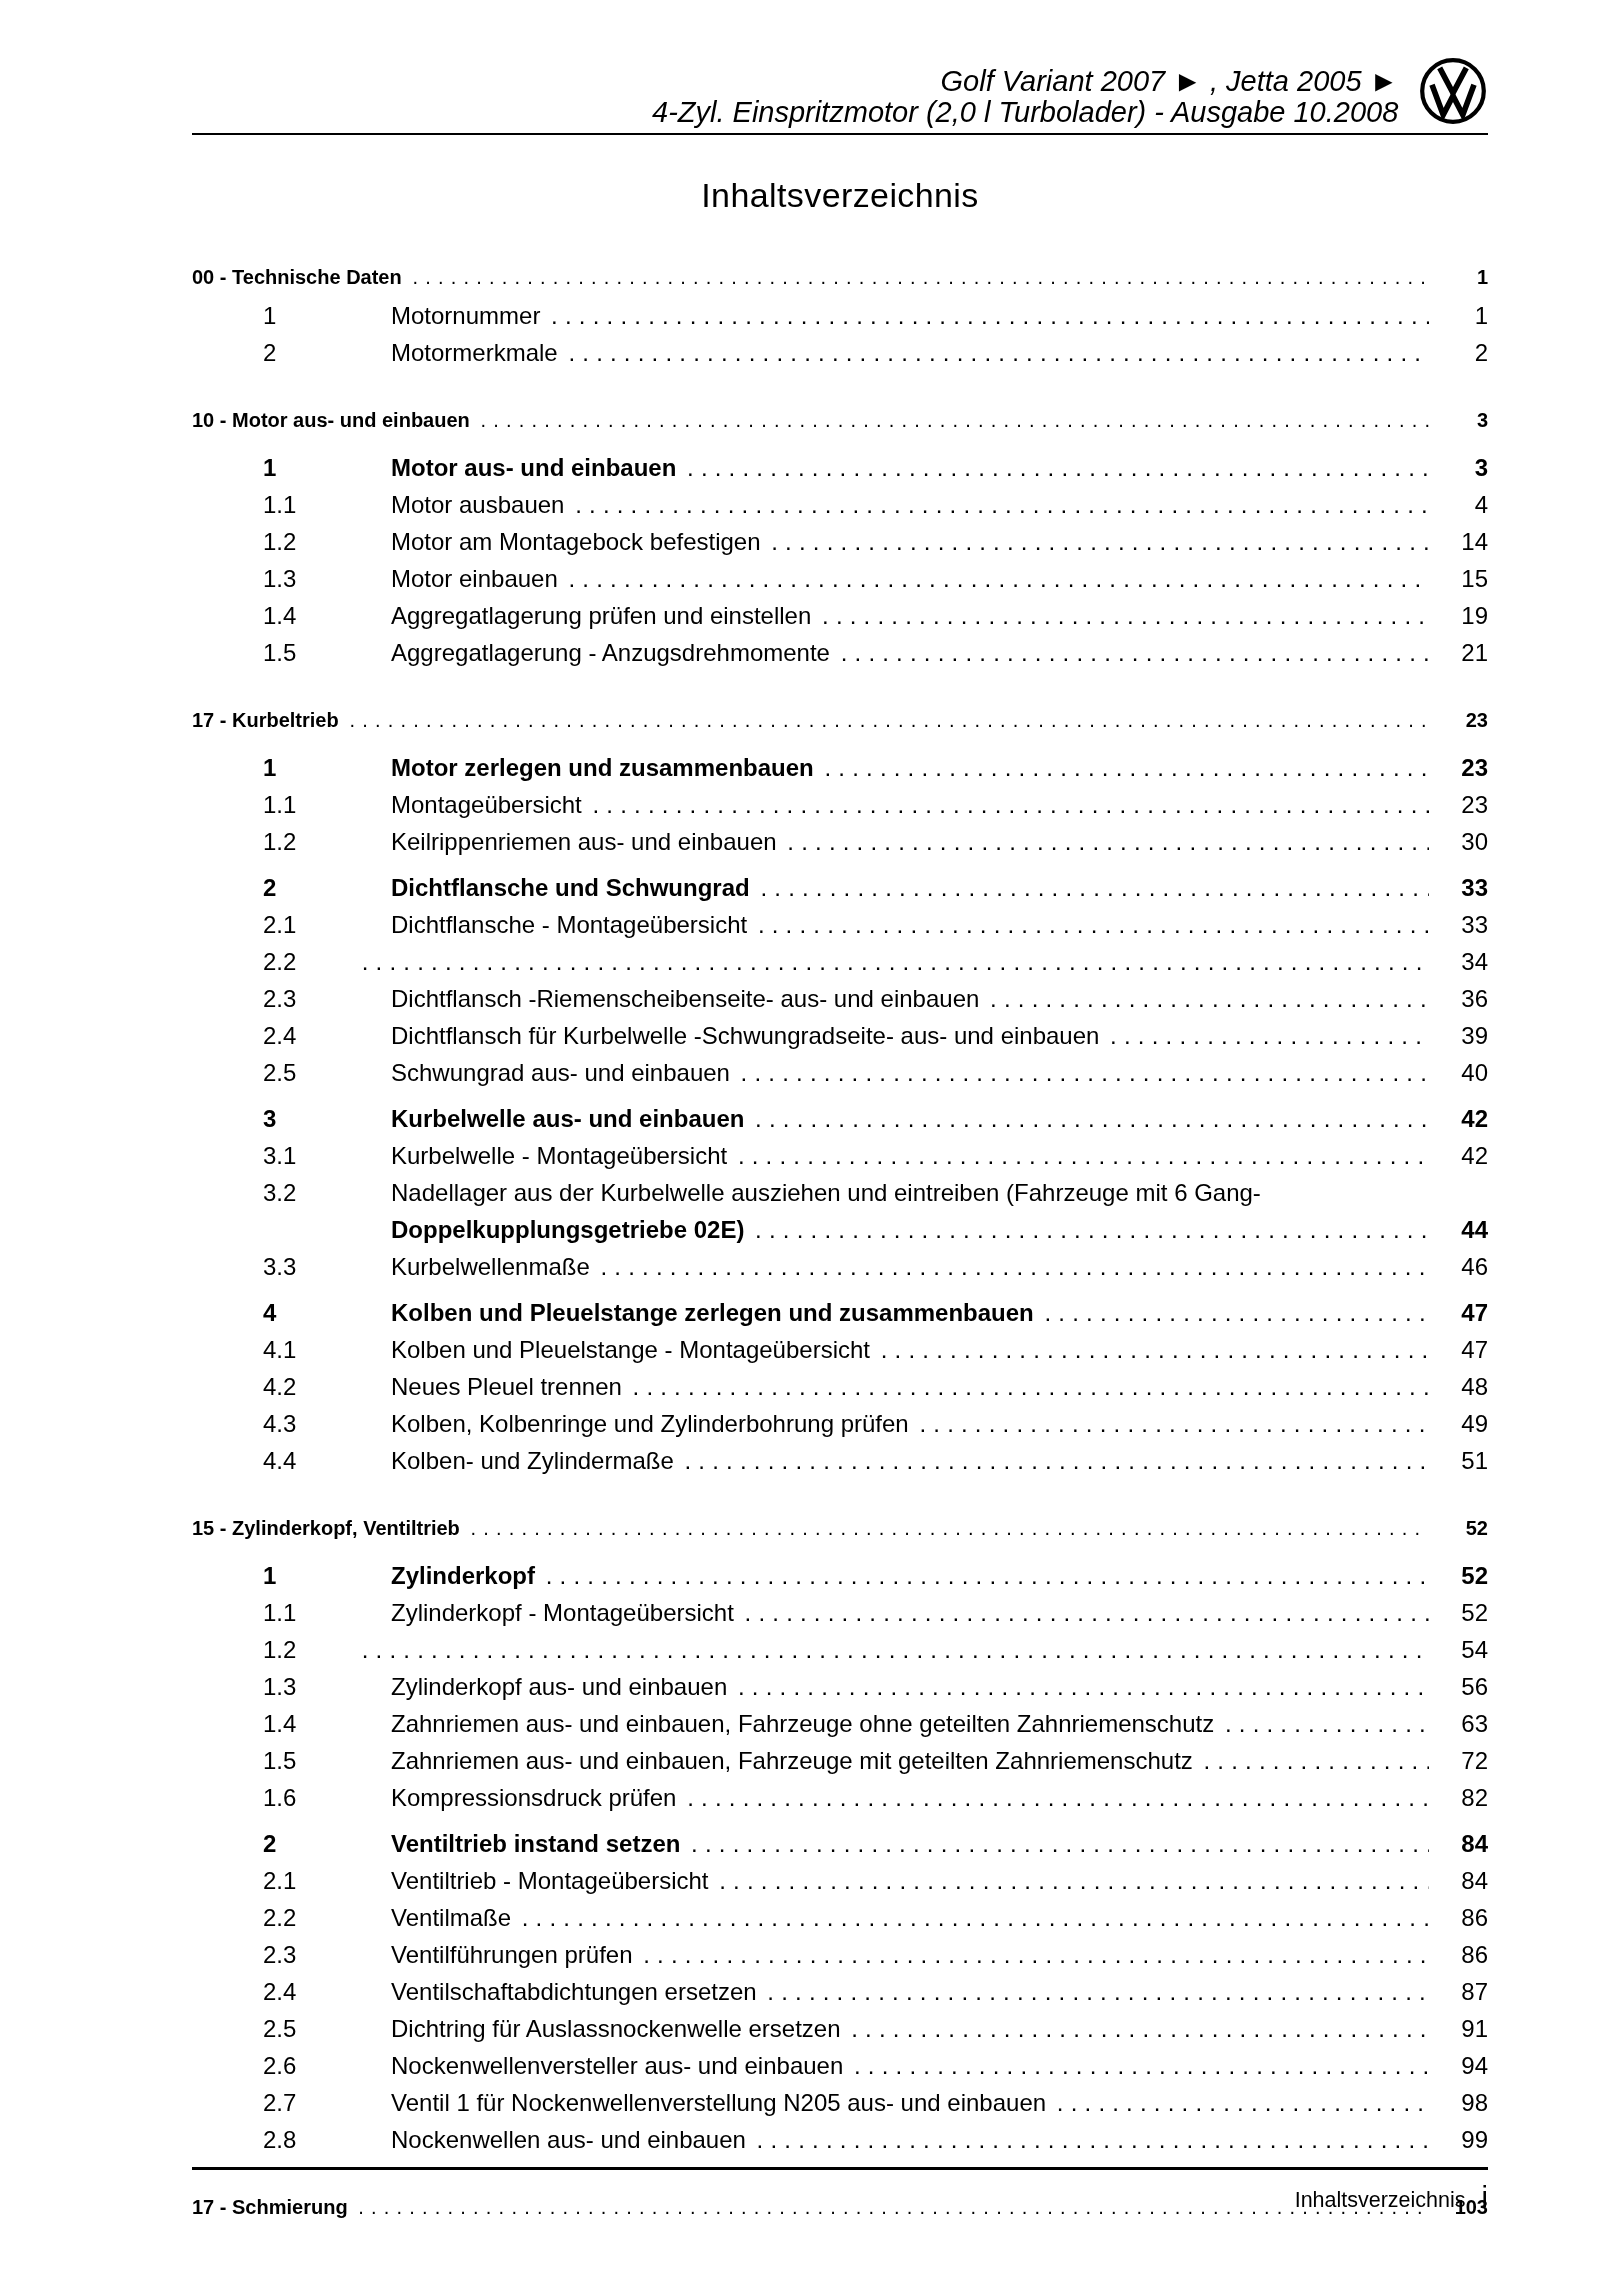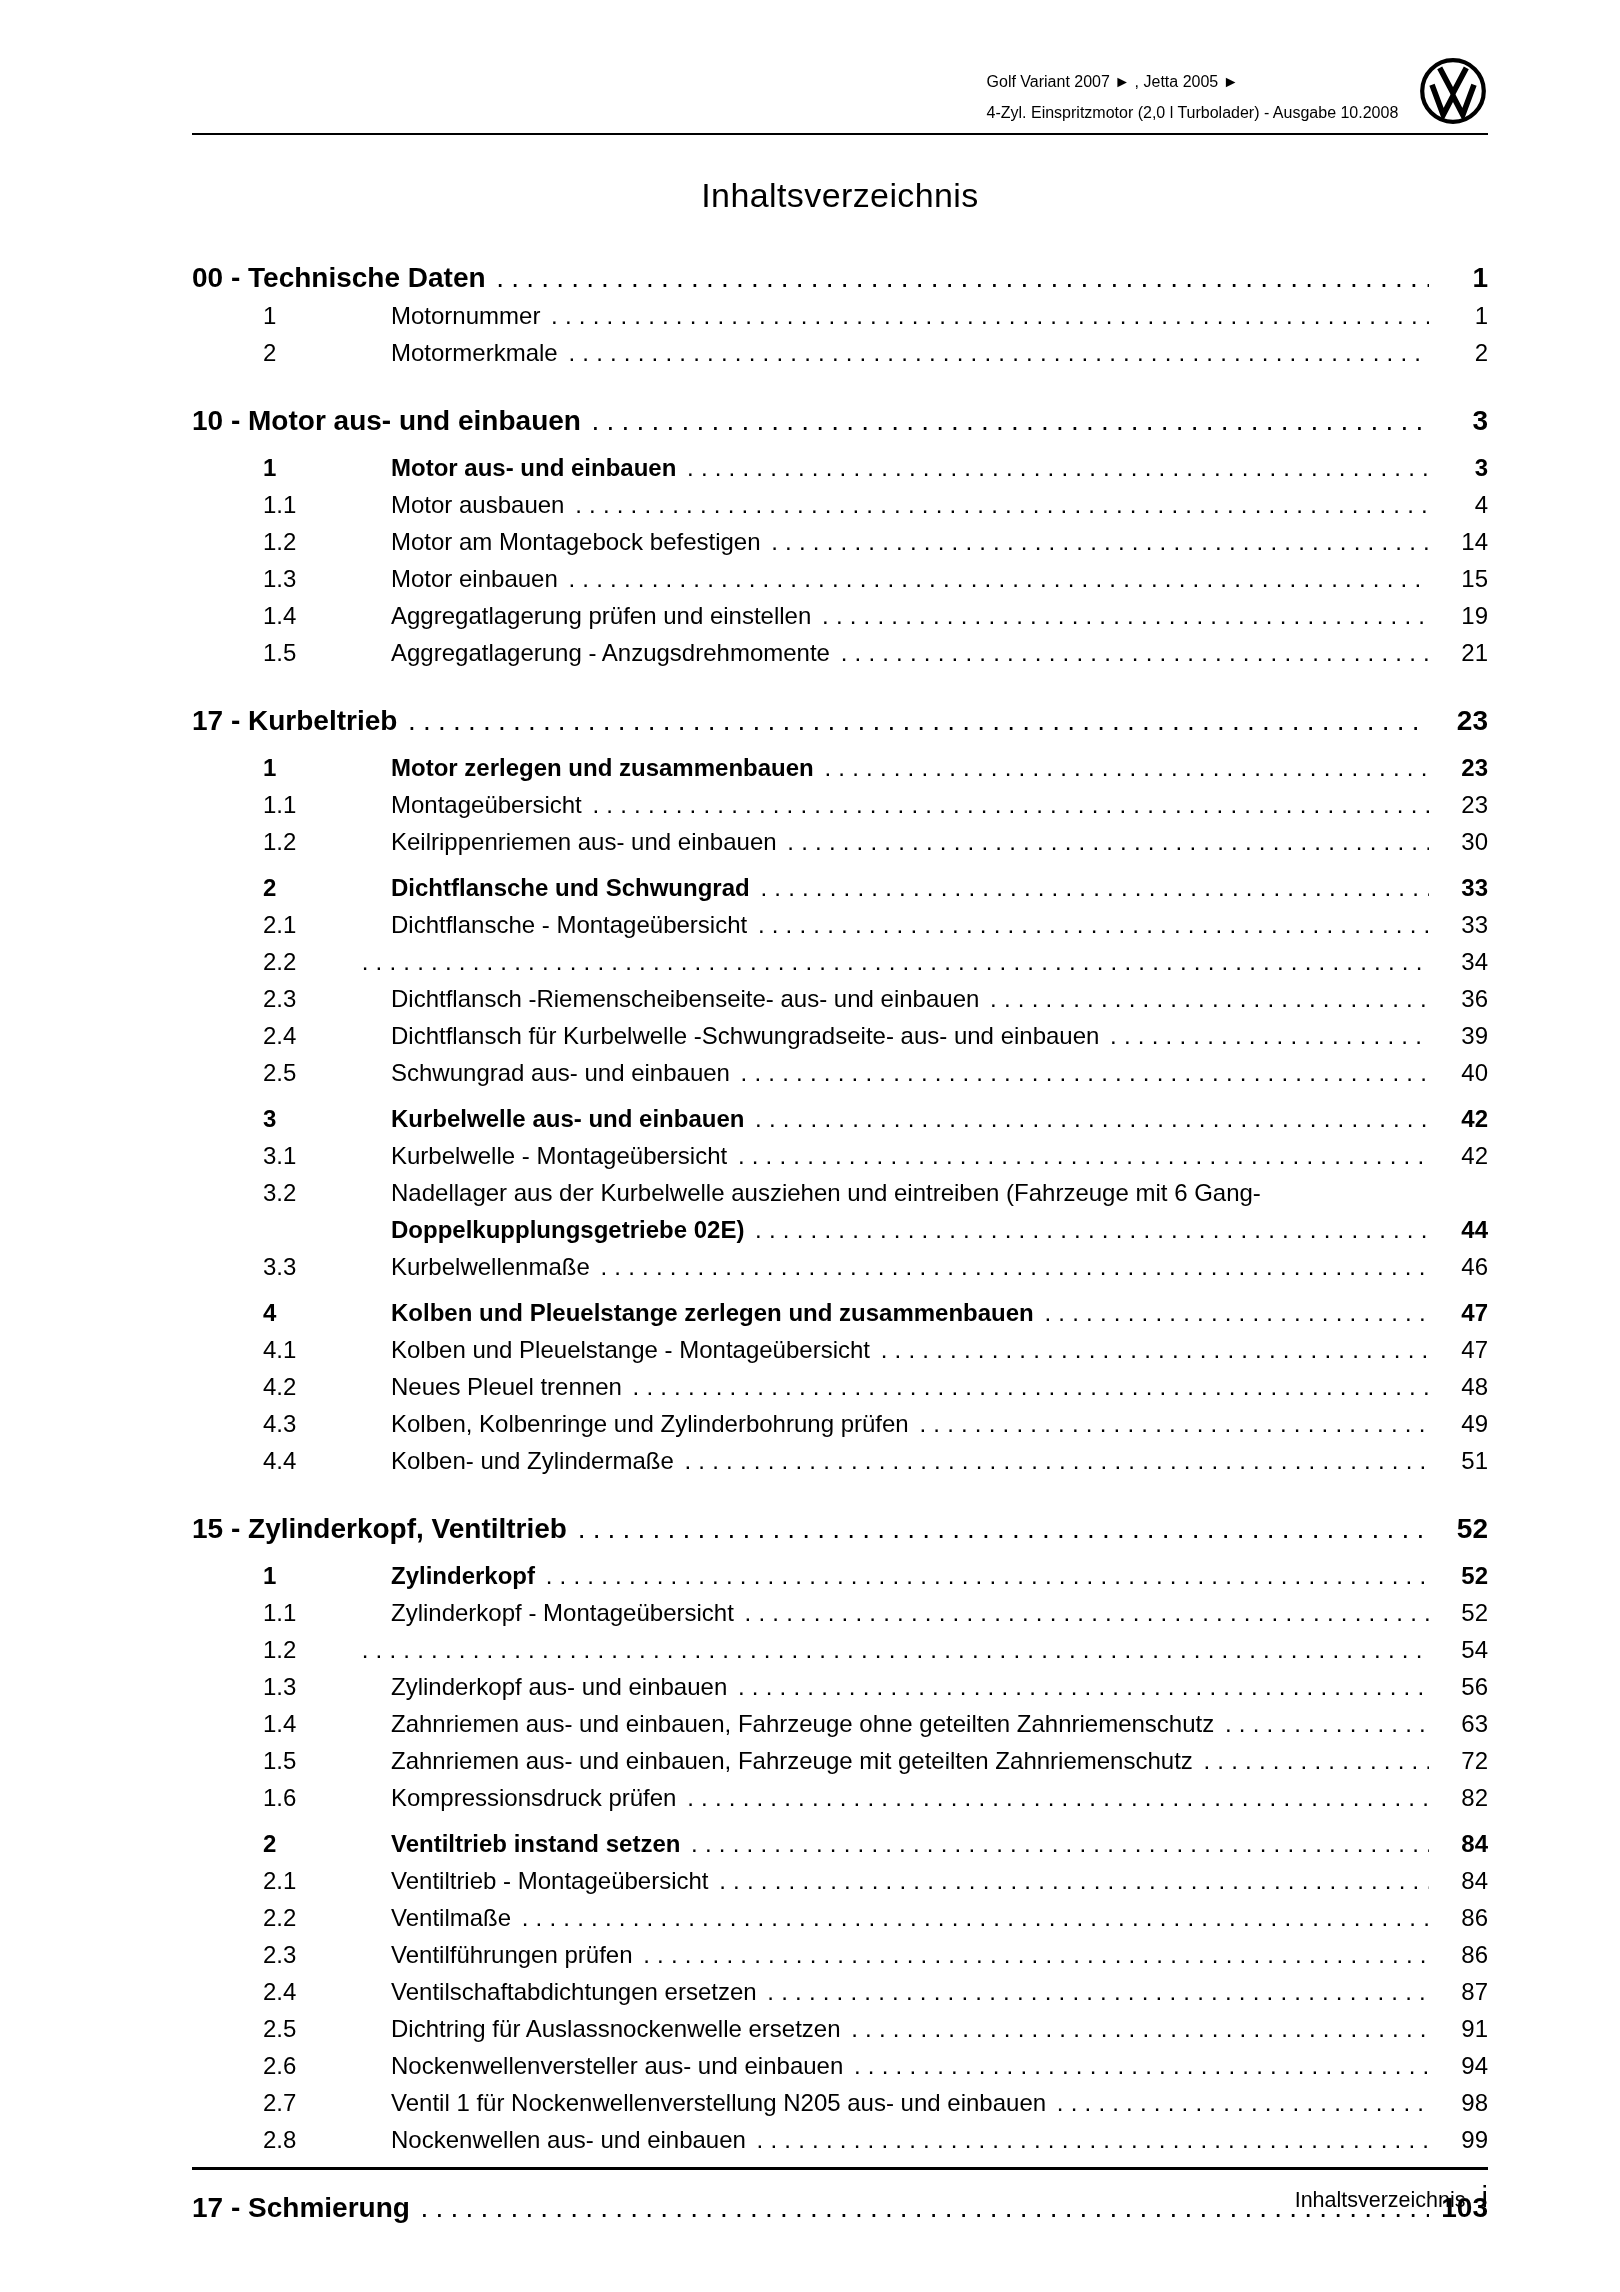--- a/index.html
+++ b/index.html
@@ -16,22 +16,24 @@
 
   
   .header {
     display: flex;
     justify-content: flex-end;
     align-items: flex-end;
     gap: 19.7px;
     padding-top: 56px;
   }
   .header-text {
-    font-size: 16px;
+    text-align: right;
+    font-size: 29px;
     line-height: 31px;
+    font-style: italic;
   }
   .logo { margin-bottom: 1.8px; }
   .logo svg { display: block; width: 70px; height: 70px; }
   .header-rule { border: none; border-top: 2.7px solid #000; margin: 5.4px 0 0 0; }
 
   
   .page-title {
     text-align: center;
     font-size: 34px;
     font-weight: 400;
@@ -40,21 +42,21 @@
   }
 
   
   .toc { margin-top: 43px; }
   .chapter { margin-top: 30px; }
   .chapter:first-child { margin-top: 0; }
 
   .chapter-row {
     display: flex;
     align-items: baseline;
-    font-size: 28px;
+    font-size: 20px;
     font-weight: bold;
     line-height: 39px;
   }
   .chapter-label { white-space: nowrap; flex: none; }
 
   .entry-row {
     display: flex;
     align-items: baseline;
     font-size: 24px;
     line-height: 37px;

